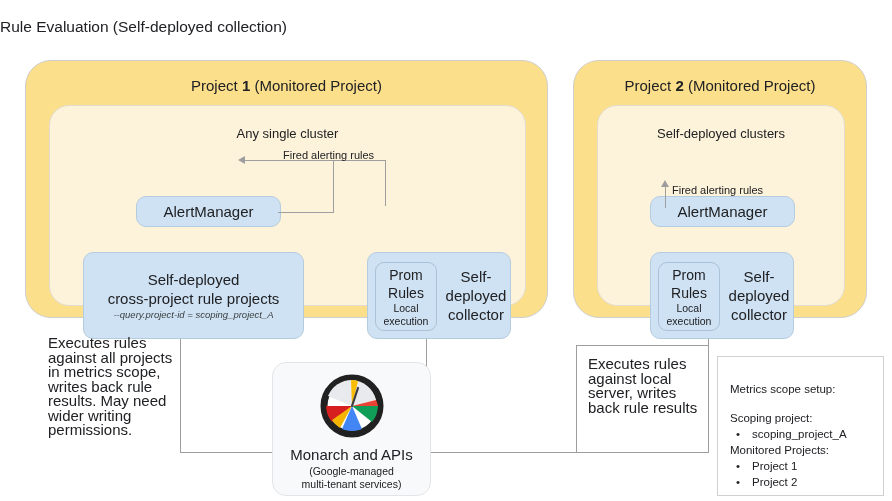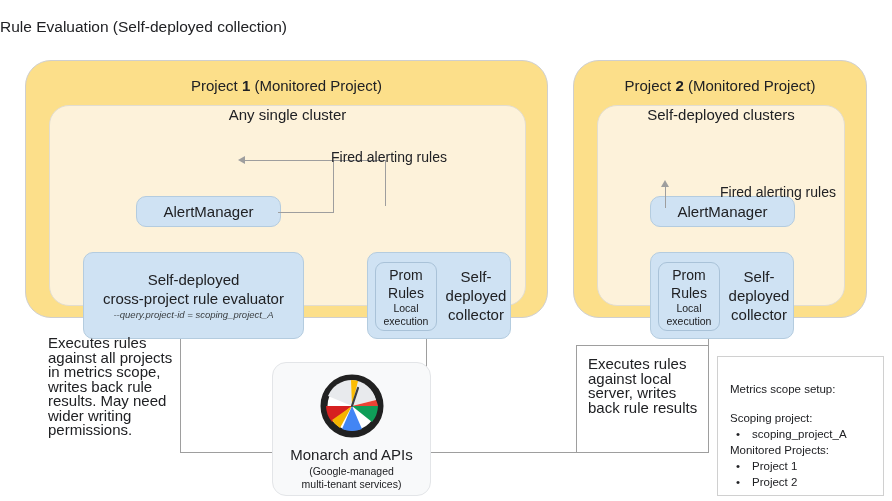--- a/index.html
+++ b/index.html
@@ -11,42 +11,42 @@
   #diagram-title{left:0;top:18px;width:892px;text-align:left;font-size:15.5px;color:#202124;}
 
   
   .project-shell{background:#fcdf8a;border:1px solid #cfcfcf;border-radius:26px;}
   .project-label{position:absolute;left:0;top:16px;width:100%;text-align:center;
                  font-size:15px;color:#202124;}
   .project-label b{font-weight:bold;}
 
   
   .cluster-panel{background:#fdf2da;border:1px solid #e2ddd0;border-radius:20px;}
-  .cluster-label{position:absolute;left:0;top:0;width:100%;text-align:center;
-                 font-size:15px;color:#202124;}
+  .cluster-label{position:absolute;left:0;top:20px;width:100%;text-align:center;
+                 font-size:13px;color:#202124;}
 
   
   .blue-box{background:#cfe2f3;border:1px solid #b4ccdf;border-radius:10px;
             display:flex;flex-direction:column;align-items:center;justify-content:center;}
   .blue-inner{background:#cfe2f3;border:1px solid #a9c2d8;border-radius:9px;
               display:flex;flex-direction:column;align-items:center;justify-content:center;}
 
   .t-lg{font-size:15px;line-height:19px;text-align:center;}
   .t-md{font-size:14px;line-height:18px;text-align:center;}
   .t-sm{font-size:10.5px;line-height:13px;text-align:center;}
   .t-italic{font-size:9.5px;line-height:13px;text-align:center;font-style:italic;color:#3c4043;}
 
   
   .line-v{background:#9e9e9e;width:1px;}
   .line-h{background:#9e9e9e;height:1px;}
   .arrow-left{width:0;height:0;border-top:4px solid transparent;border-bottom:4px solid transparent;
               border-right:7px solid #9e9e9e;}
   .arrow-up{width:0;height:0;border-left:4px solid transparent;border-right:4px solid transparent;
             border-bottom:7px solid #9e9e9e;}
-  .edge-label{font-size:14px;color:#202124;white-space:nowrap;margin-left:48px;}
+  .edge-label{font-size:11px;color:#202124;white-space:nowrap;}
 
   
   .annot{font-size:15px;line-height:14.5px;color:#202124;}
 
   
   #monarch-card{background:#f8f9fa;border:1px solid #e3e5e8;border-radius:14px;
                 display:flex;flex-direction:column;align-items:center;}
   #monarch-title{font-size:15px;margin-top:4px;}
   #monarch-sub{font-size:10.5px;line-height:13px;text-align:center;color:#202124;margin-top:2px;}
 
@@ -79,21 +79,21 @@
 
   <div class="abs cluster-panel" style="left:23px;top:44px;width:477px;height:201px;">
     <div class="cluster-label">Any single cluster</div>
 
     <div class="abs blue-box" style="left:86px;top:90px;width:145px;height:31px;">
       <div class="t-lg">AlertManager</div>
     </div>
 
     <div class="abs blue-box" style="left:33px;top:146px;width:221px;height:87px;">
       <div class="t-lg">Self-deployed</div>
-      <div class="t-lg">cross-project rule evaluator</div>
+      <div class="t-lg">cross-project rule projects</div>
       <div class="t-italic">--query.project-id = scoping_project_A</div>
     </div>
 
     <div class="abs blue-box" style="left:317px;top:146px;width:144px;height:87px;flex-direction:row;justify-content:flex-start;">
       <div class="abs blue-inner" style="left:7px;top:9px;width:62px;height:69px;">
         <div class="t-md">Prom</div>
         <div class="t-md">Rules</div>
         <div class="t-sm">Local</div>
         <div class="t-sm">execution</div>
       </div>

